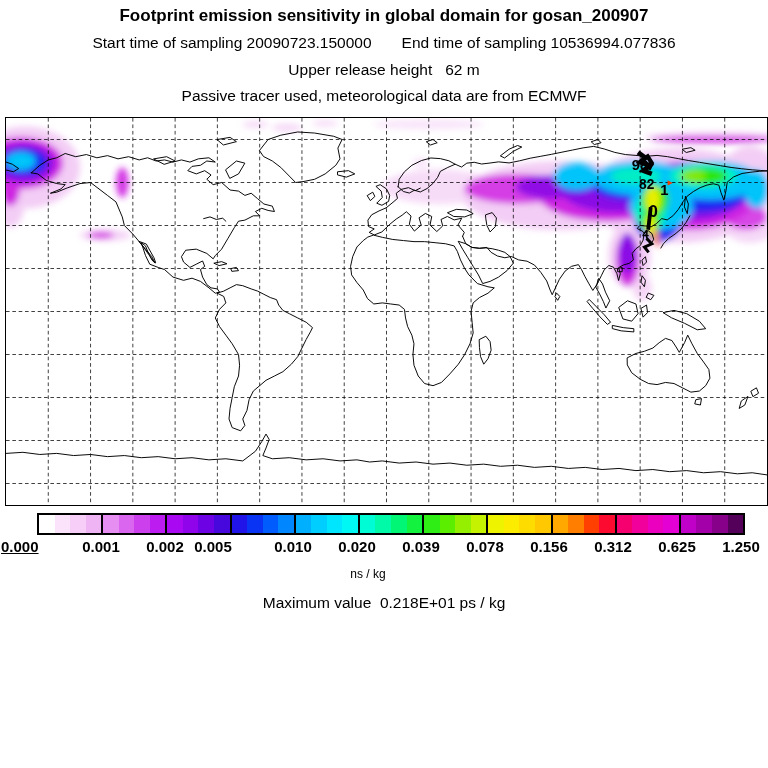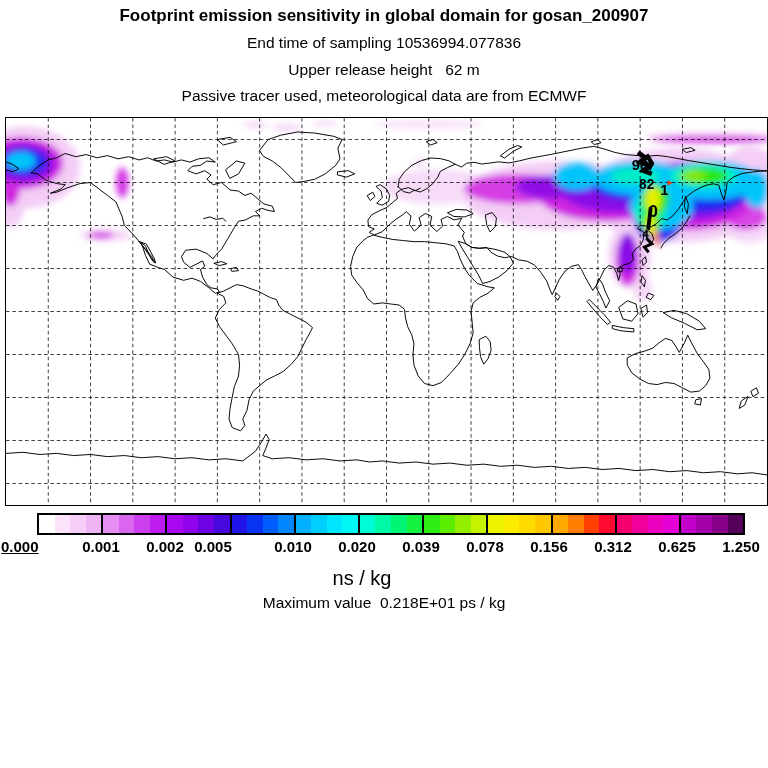--- a/index.html
+++ b/index.html
@@ -14,29 +14,30 @@
   #map-frame{position:absolute;left:5px;top:117px;width:761px;height:387px;
              border:1.5px solid #000;background:#fff;}
   #map-svg{position:absolute;left:0;top:0;width:100%;height:100%;display:block;}
   #colorbar{position:absolute;left:37px;top:513px;width:704px;height:18px;
             border:2px solid #000;display:flex;background:#fff;}
   .cb-seg{flex:1;display:flex;}
   .cb-seg + .cb-seg{border-left:2px solid #000;}
   .cb-cell{flex:1;}
   #cb-ticks{position:absolute;left:0;top:538px;width:768px;height:18px;}
   .cb-tick{position:absolute;top:0;font-size:15px;font-weight:bold;transform:translateX(-50%);}
-  #units{position:absolute;left:0;top:567px;width:724px;text-align:center;font-size:20px;}
+  #units{position:absolute;left:6px;top:567px;width:724px;text-align:center;font-size:12px;}
   #maxline{position:absolute;left:0;top:594px;width:768px;text-align:center;
            font-size:15.5px;white-space:pre;}
 </style>
 </head>
 <body>
 
 <div class="hdr" id="title">Footprint emission sensitivity in global domain for gosan_200907</div>
 <div class="hdr-row" id="line2">
+  <span>Start time of sampling 20090723.150000</span>
   <span>End time of sampling 10536994.077836</span>
 </div>
 <div class="hdr-row" id="line3">
   <span>Upper release height   62 m</span>
 </div>
 <div class="hdr" id="line4">Passive tracer used, meteorological data are from ECMWF</div>
 
 <div id="map-frame">
 <svg id="map-svg" viewBox="0 0 360 180" preserveAspectRatio="none" xmlns="http://www.w3.org/2000/svg">
   <defs>

